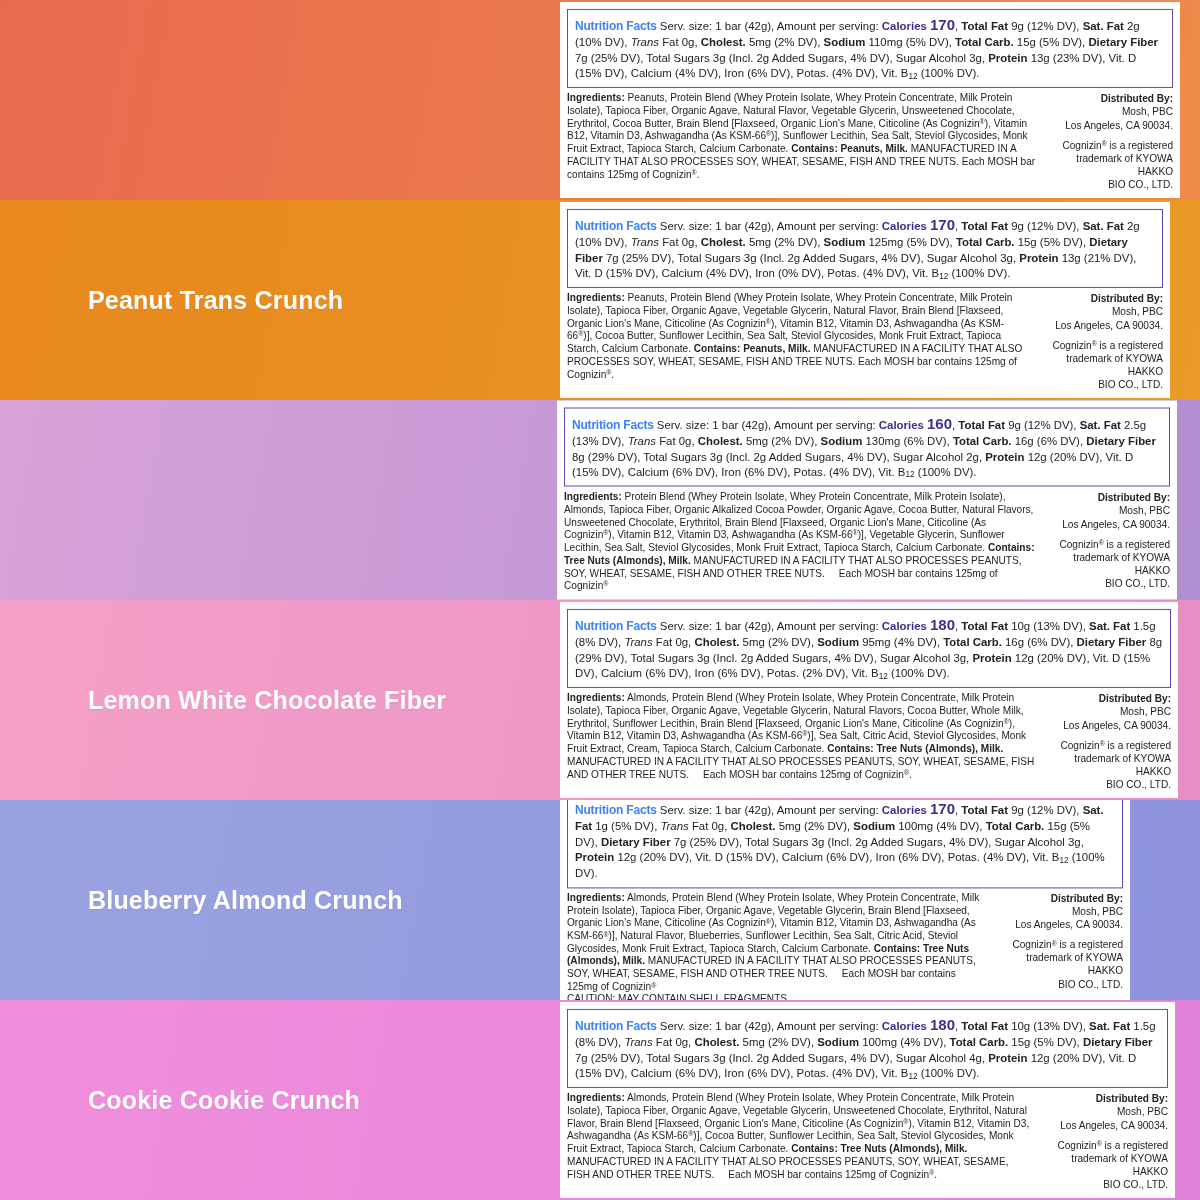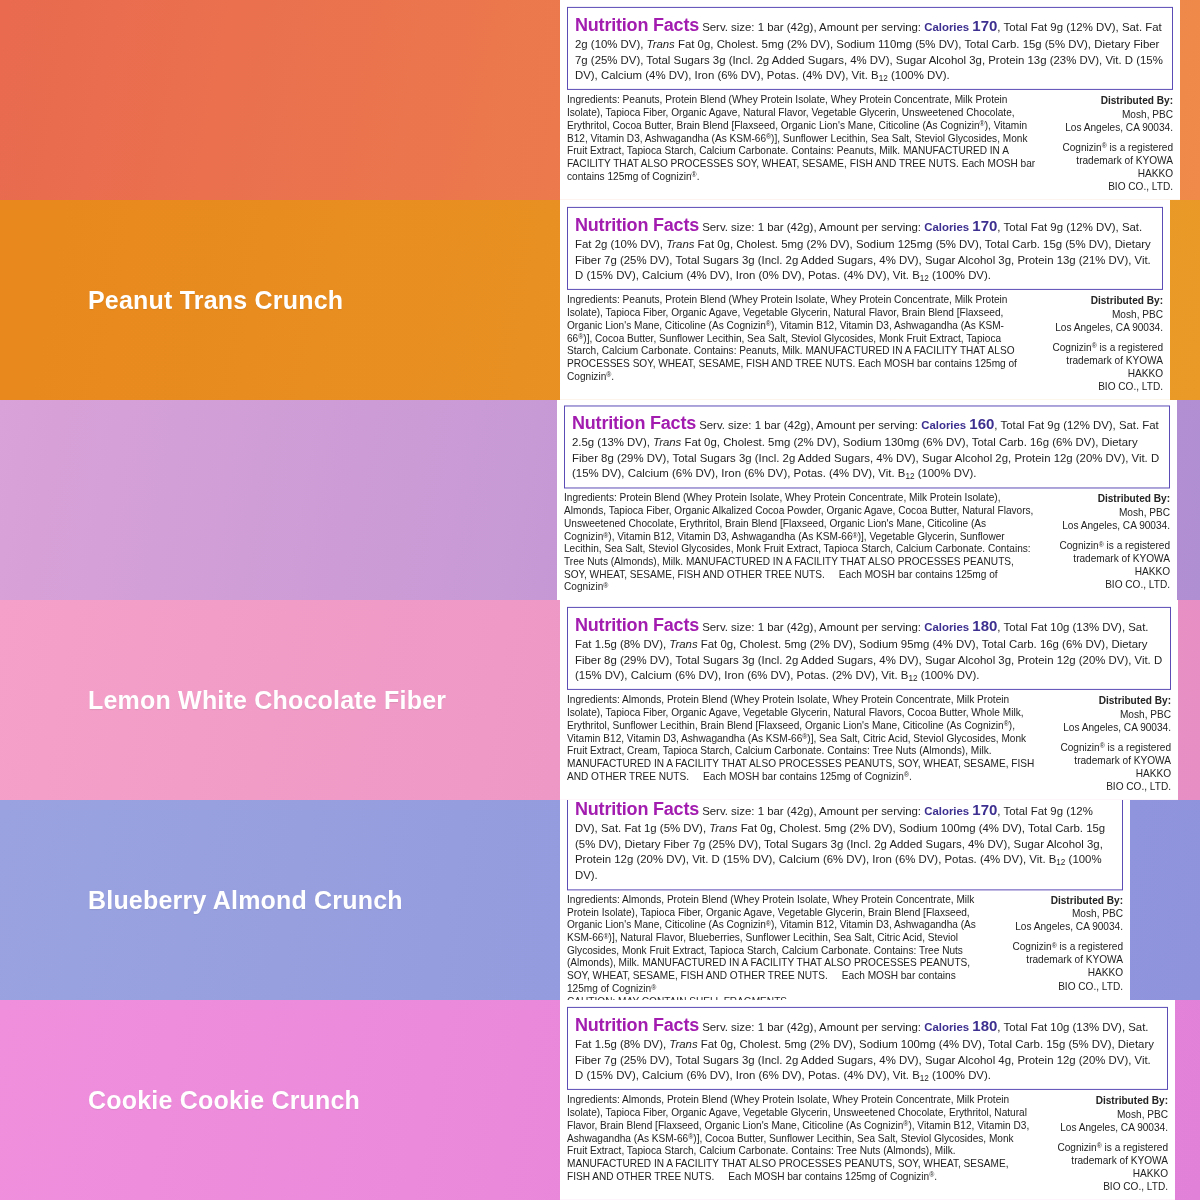--- a/index.html
+++ b/index.html
@@ -51,27 +51,27 @@
     box-sizing: border-box;
     margin: 7px 7px 4px 7px;
     padding: 5px 7px 5px 7px;
   }
   .nf-text {
     color: #232323;
     font-size: 11.4px;
     line-height: 1.36;
   }
   .nf-title {
-    color: #a21caf;
-    font-weight: bold;
-    font-size: 18px;
+    color: #3b82f6;
+    font-weight: bold;
+    font-size: 12px;
     letter-spacing: -0.2px;
   }
   .b {
-    font-weight: normal;
+    font-weight: bold;
   }
   .i {
     font-style: italic;
   }
   .cal {
     color: #3c2f8f;
     font-weight: bold;
   }
   .cal-num {
     color: #3c2f8f;

